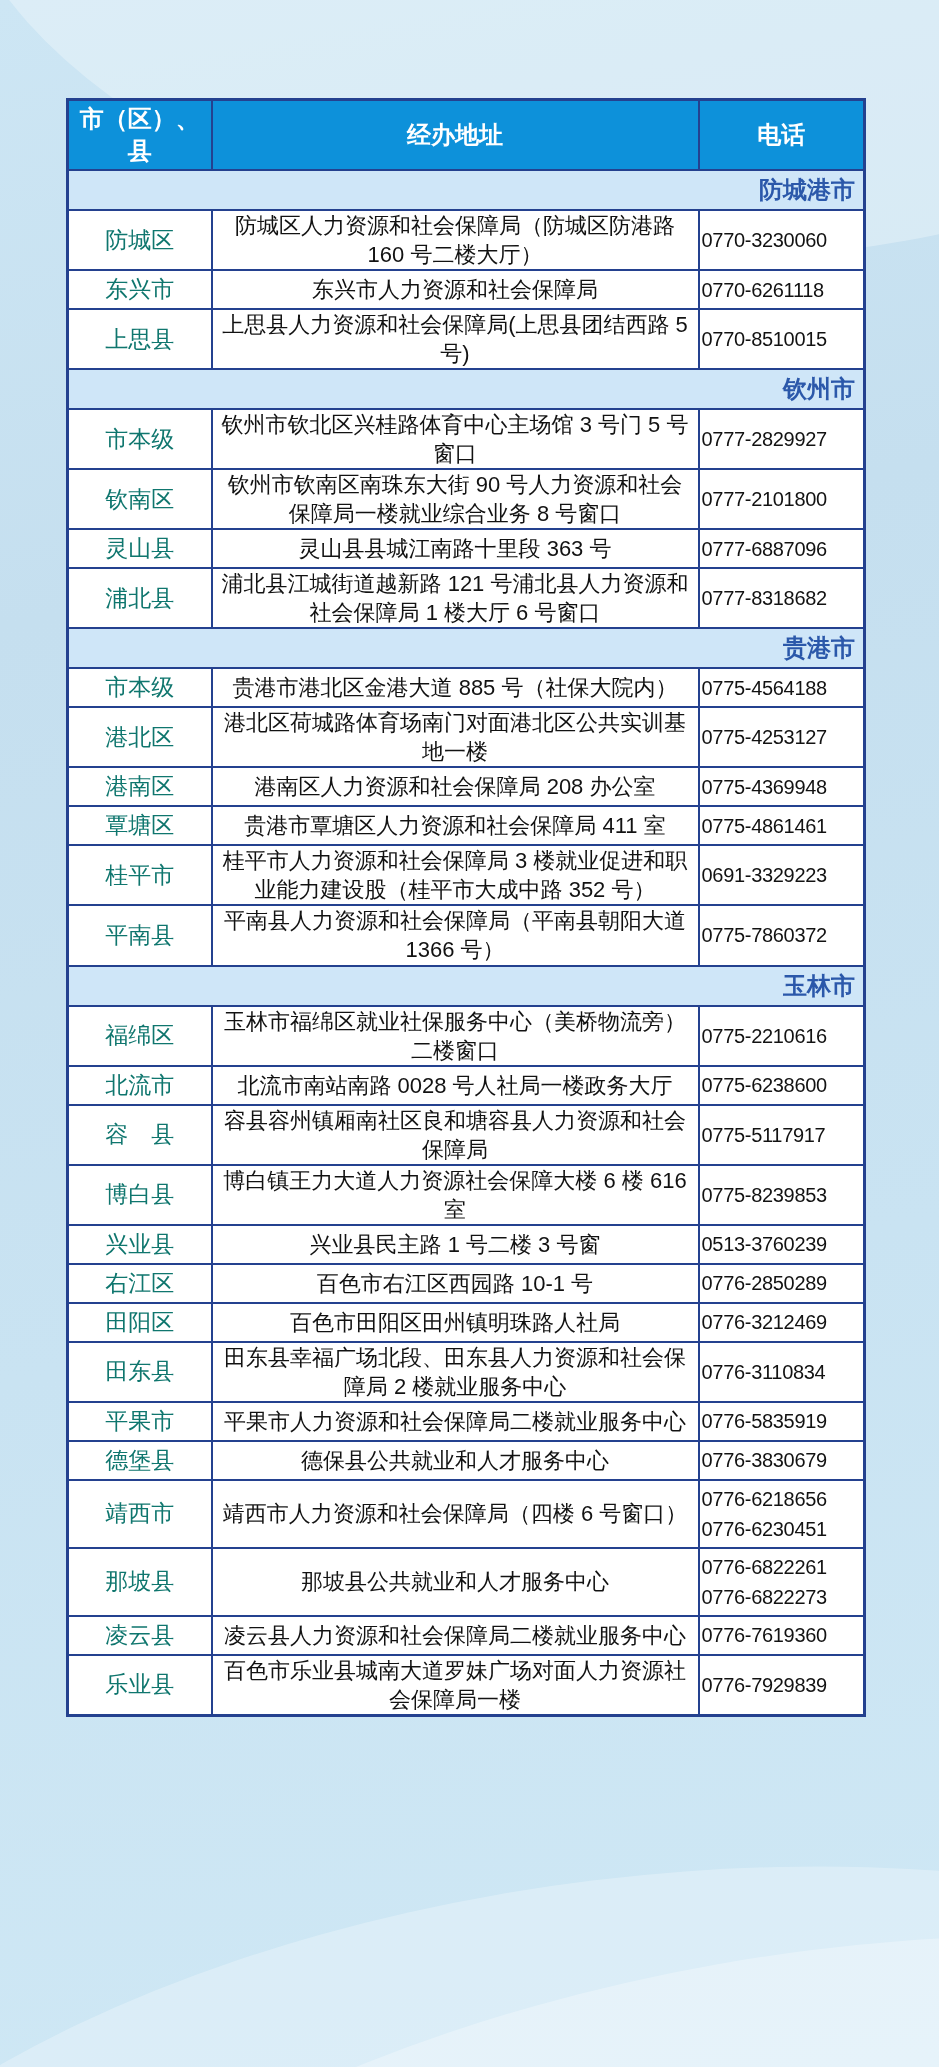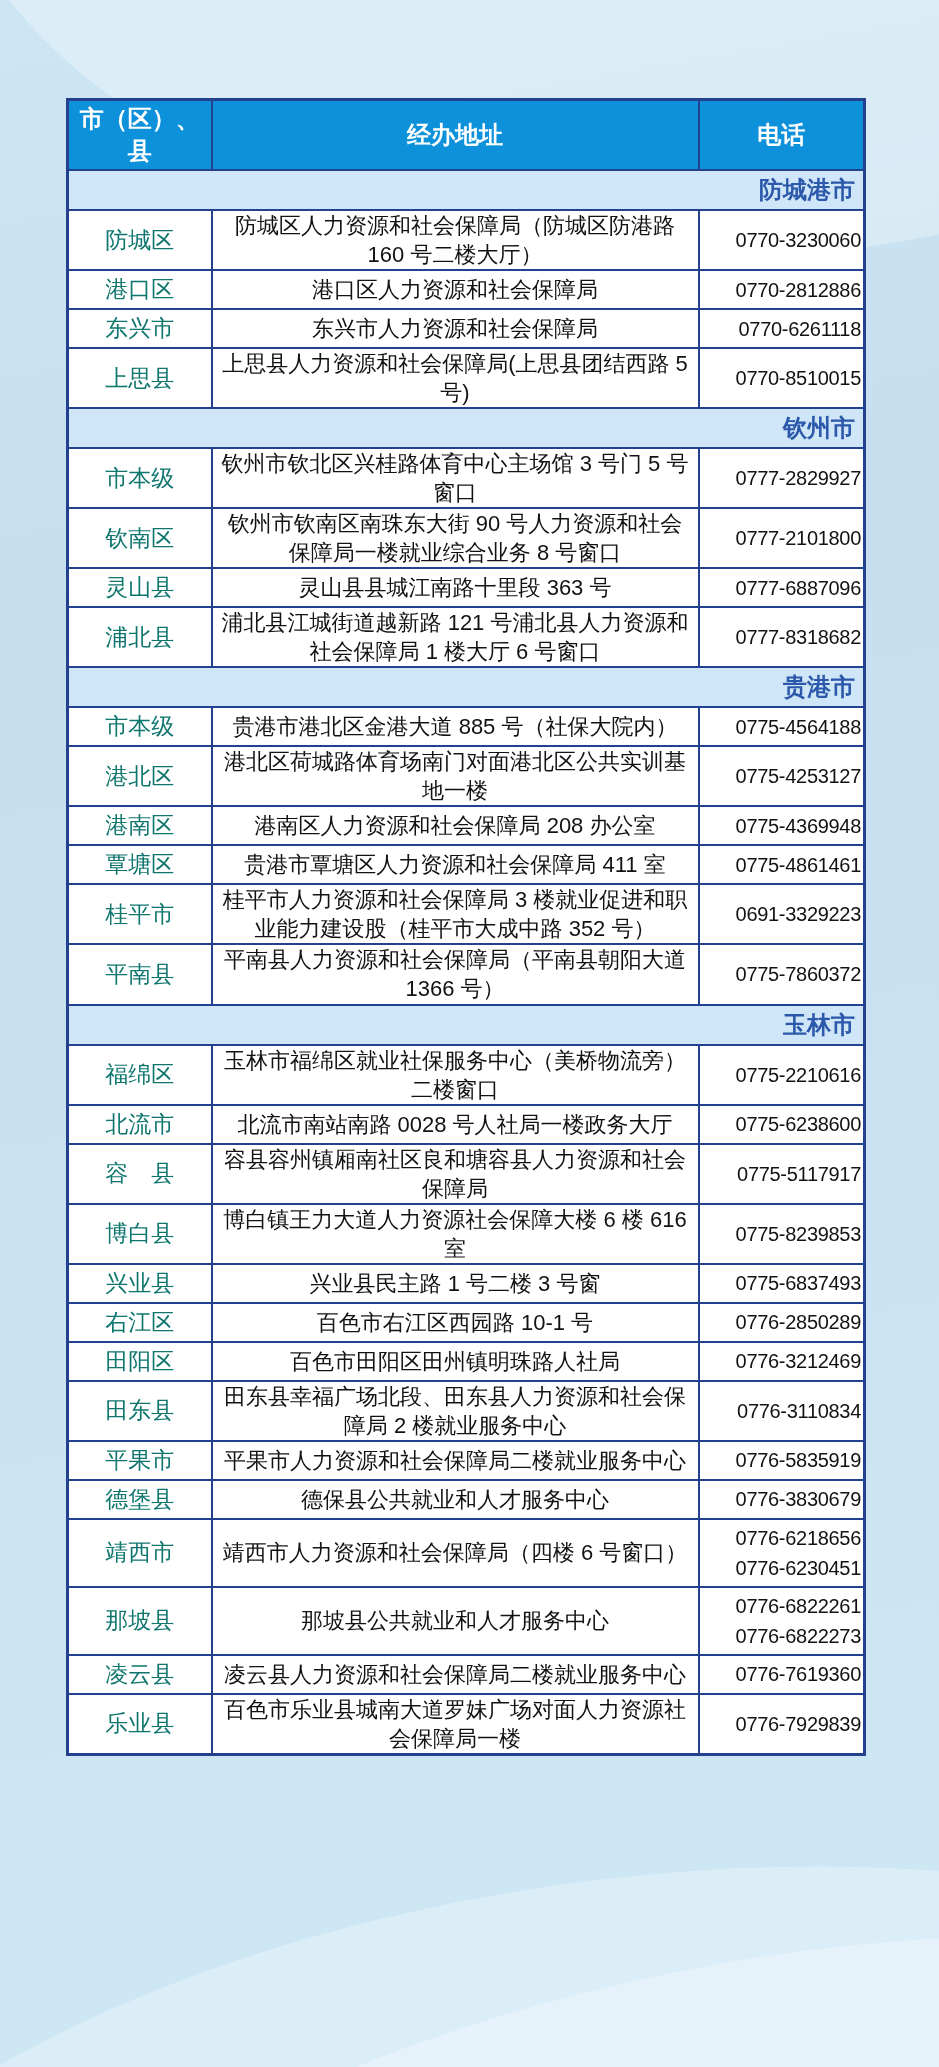--- a/index.html
+++ b/index.html
@@ -51,21 +51,21 @@
   tr.data-row { height:38px; }
   td.name-cell {
     text-align:center; font-size:23px; color:#0f766e;
     padding:3px 4px;
   }
   td.addr-cell {
     text-align:center; font-size:22px; color:#121212;
     padding:0 9px; line-height:1.32;
   }
   td.phone-cell {
-    text-align:right; font-size:20px; color:#121212;
+    text-align:left; font-size:20px; color:#121212;
     white-space:pre-line; letter-spacing:-0.3px;
     padding:3px 2px; line-height:1.5;
   }
 </style>
 </head>
 <body>
 
 <div class="swoosh sw-top"></div>
 <div class="swoosh sw-bottom-1"></div>
 <div class="swoosh sw-bottom-2"></div>
@@ -86,25 +86,20 @@
   <tbody>
     <tr class="section-row">
       <td colspan="3">防城港市</td>
       </tr>
     <tr class="data-row">
       <td class="name-cell">防城区</td>
       <td class="addr-cell">防城区人力资源和社会保障局（防城区防港路 160 号二楼大厅）</td>
       <td class="phone-cell">0770-3230060</td>
       </tr>
     <tr class="data-row">
-      <td class="name-cell">港口区</td>
-      <td class="addr-cell">港口区人力资源和社会保障局</td>
-      <td class="phone-cell">0770-2812886</td>
-      </tr>
-    <tr class="data-row">
       <td class="name-cell">东兴市</td>
       <td class="addr-cell">东兴市人力资源和社会保障局</td>
       <td class="phone-cell">0770-6261118</td>
       </tr>
     <tr class="data-row">
       <td class="name-cell">上思县</td>
       <td class="addr-cell">上思县人力资源和社会保障局(上思县团结西路 5 号)</td>
       <td class="phone-cell">0770-8510015</td>
       </tr>
 
@@ -185,21 +180,21 @@
       <td class="phone-cell">0775-5117917</td>
       </tr>
     <tr class="data-row">
       <td class="name-cell">博白县</td>
       <td class="addr-cell">博白镇王力大道人力资源社会保障大楼 6 楼 616 室</td>
       <td class="phone-cell">0775-8239853</td>
       </tr>
     <tr class="data-row">
       <td class="name-cell">兴业县</td>
       <td class="addr-cell">兴业县民主路 1 号二楼 3 号窗</td>
-      <td class="phone-cell">0775-6837493</td>
+      <td class="phone-cell">0513-3760239</td>
       </tr>
 
     <tr class="data-row">
       <td class="name-cell">右江区</td>
       <td class="addr-cell">百色市右江区西园路 10-1 号</td>
       <td class="phone-cell">0776-2850289</td>
       </tr>
     <tr class="data-row">
       <td class="name-cell">田阳区</td>
       <td class="addr-cell">百色市田阳区田州镇明珠路人社局</td>

